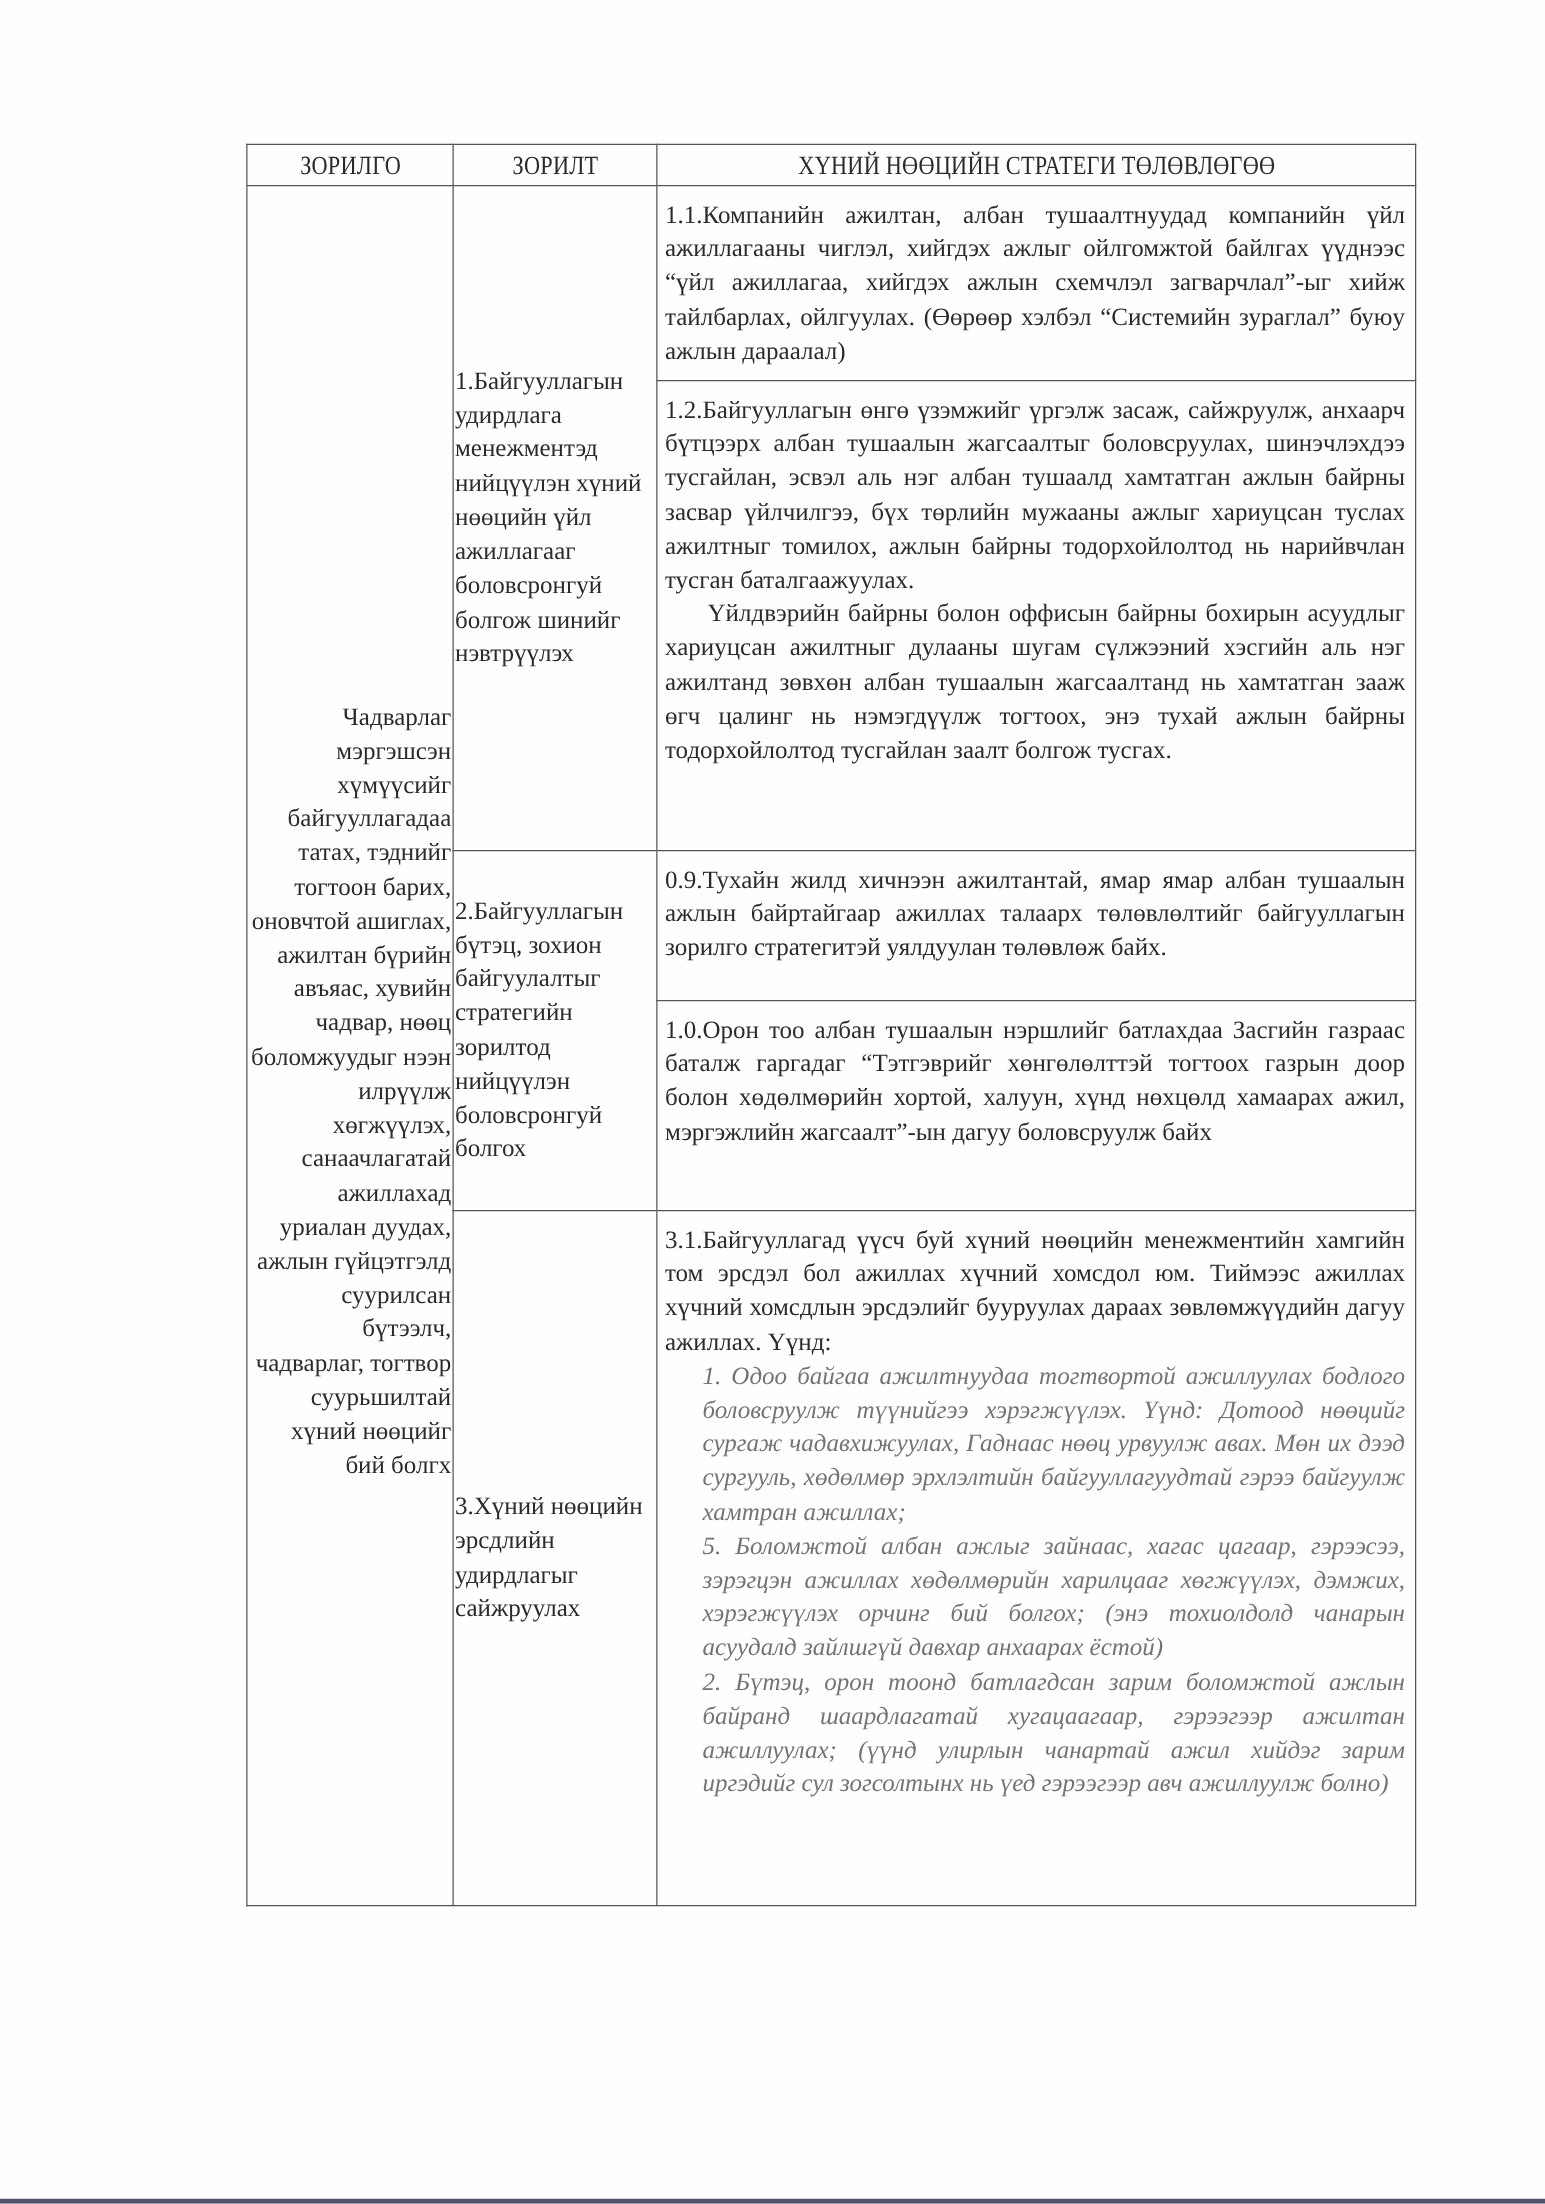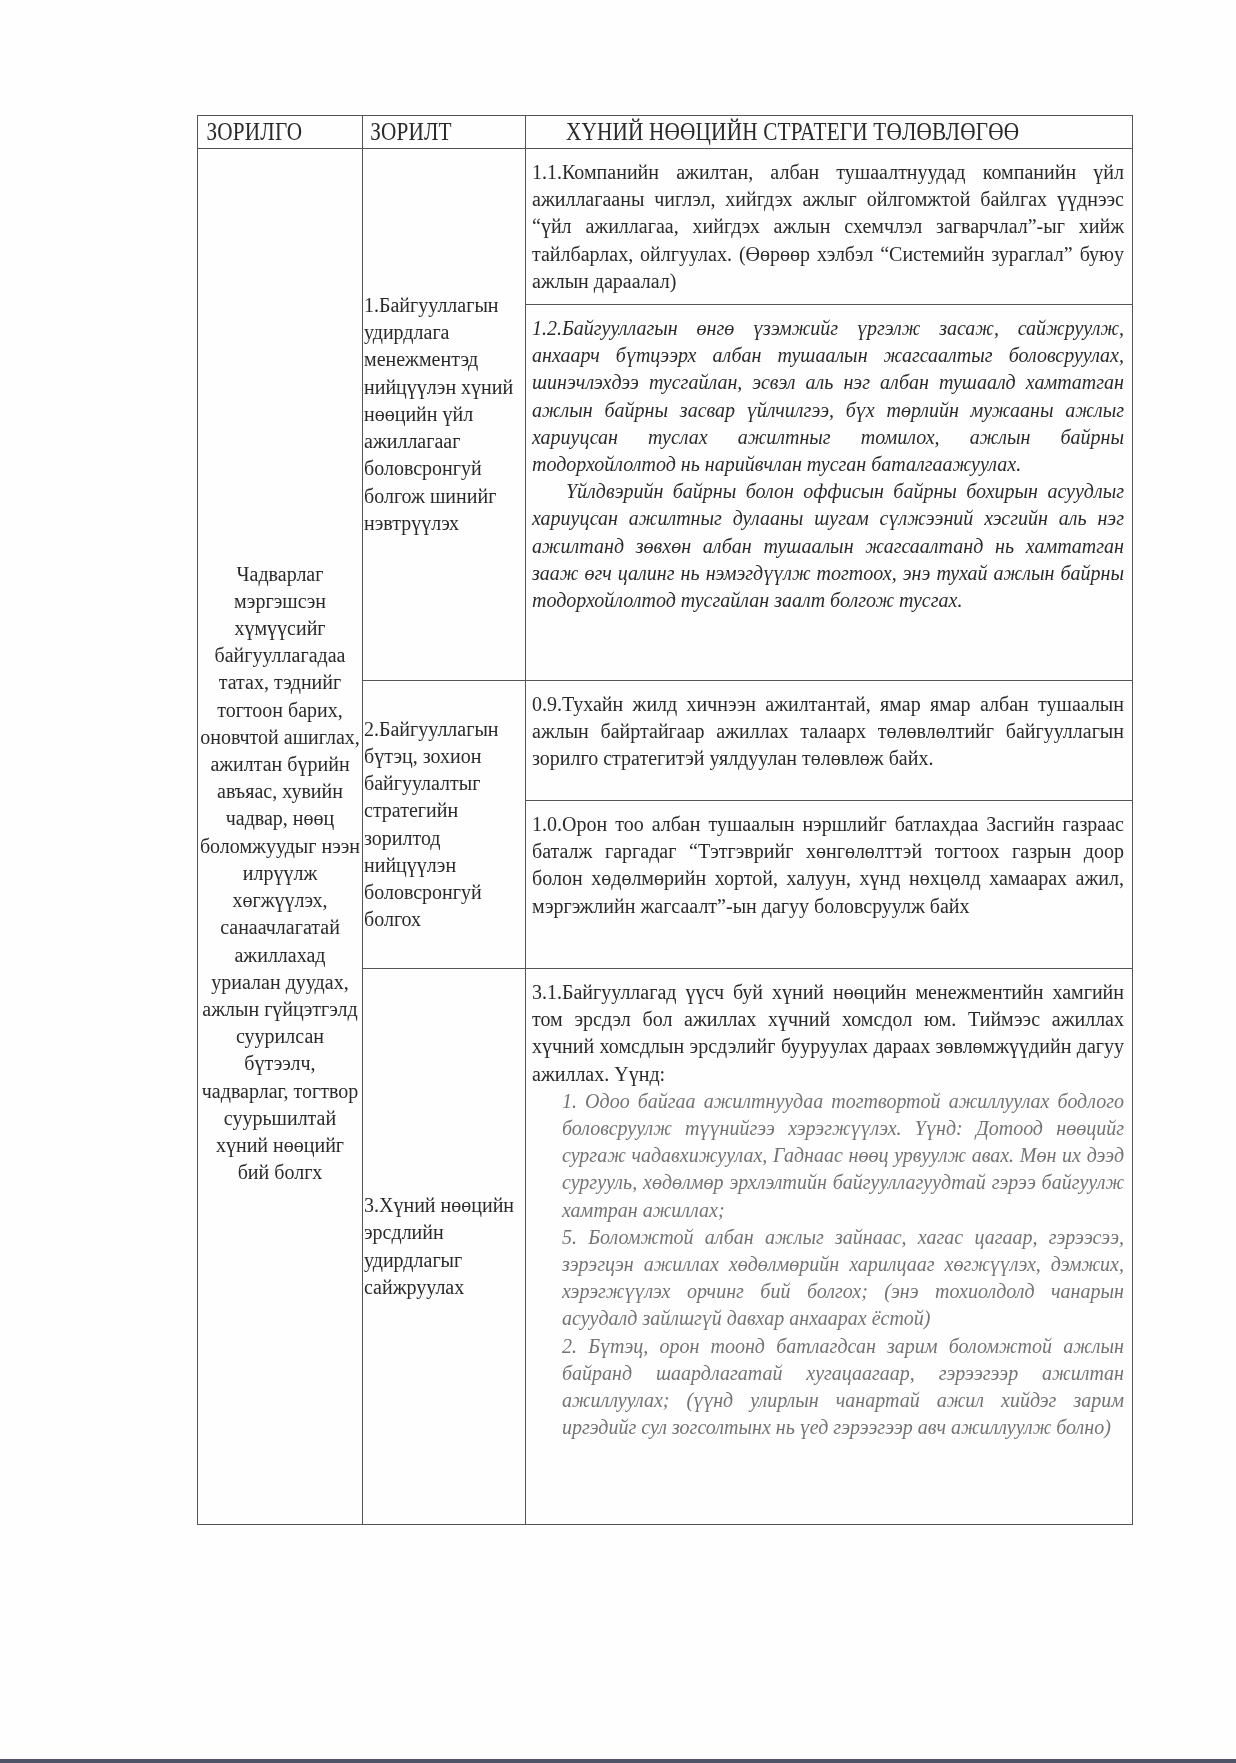--- a/index.html
+++ b/index.html
@@ -29,23 +29,23 @@
       border-collapse: collapse;
       table-layout: fixed;
     }
     .strategy-table td, .strategy-table th {
       border: 1.5px solid #555;
       padding: 0;
       vertical-align: top;
     }
     .strategy-table th {
       font-weight: normal;
-      font-size: 25px;
+      font-size: 21px;
       height: 32px;
-      text-align: left;
+      text-align: center;
       vertical-align: middle;
       letter-spacing: 0.2px;
       transform-origin: center;
     }
     .strategy-table th span {
       display: inline-block;
       transform: scaleX(0.85);
     }
     col.c1 { width: 165px; }
     col.c2 { width: 163px; }
@@ -54,20 +54,21 @@
     .goal-cell {
       text-align: center;
       vertical-align: middle !important;
       font-size: 20px;
       line-height: 27.2px;
       padding: 0 1px !important;
     }
     .goal-text {
       display: block;
       margin-top: 74px;
+      text-align: right;
     }
     .obj-cell {
       text-align: left;
       vertical-align: middle !important;
       font-size: 20px;
       line-height: 27.2px;
       padding: 0 1px !important;
     }
     .plan-cell {
       font-size: 20px;
@@ -83,21 +84,21 @@
       text-indent: 34px;
     }
     .list-item {
       display: block;
       font-style: italic;
       color: #737373;
       padding-left: 30px;
       text-align: justify;
     }
     .r-1-1 { height: 156px; }
-    .r-1-2 { height: 376px; font-style: italic; }
+    .r-1-2 { height: 376px; }
     .r-2-1 { height: 120px; }
     .r-2-2 { height: 168px; }
     .r-3-1 { height: 556px; }
 
     .scan-strip {
       position: absolute;
       left: 0;
       bottom: 0;
       width: 1236px;
       height: 4px;

